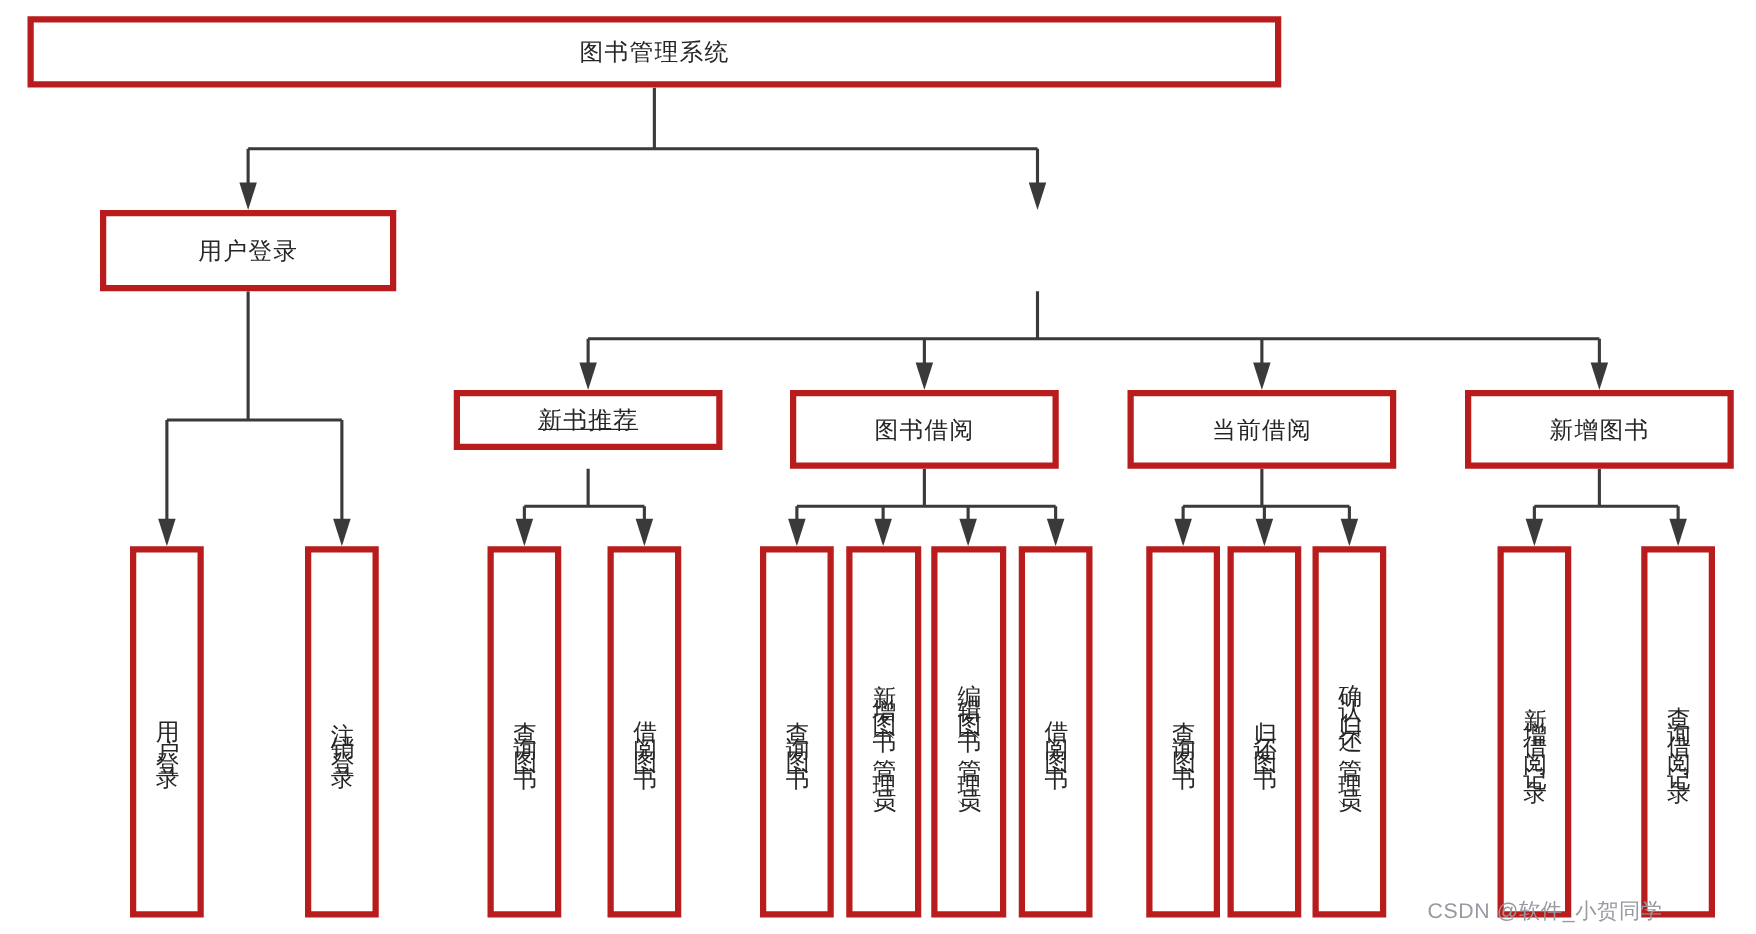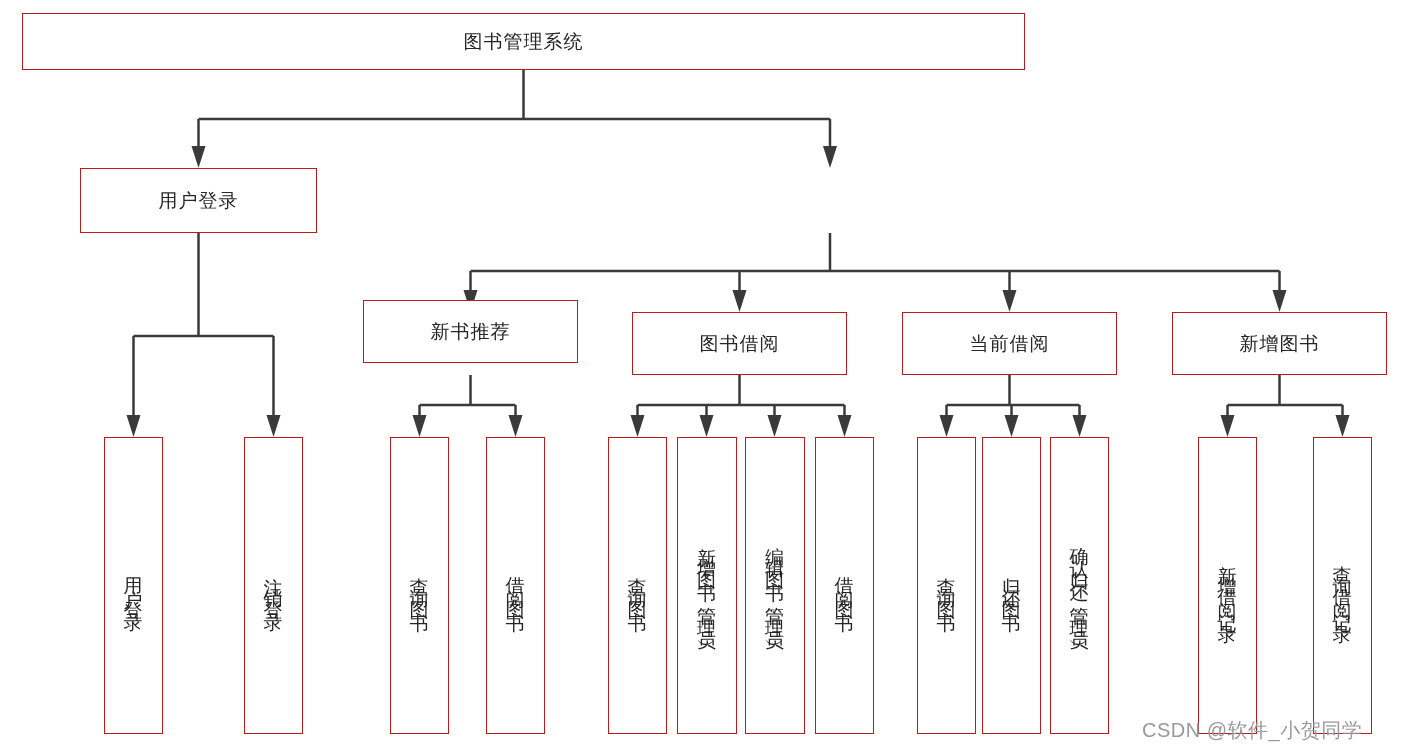--- a/index.html
+++ b/index.html
@@ -12,41 +12,41 @@
     font-family: "Liberation Sans", sans-serif;
   }
   #connector-layer {
     position: absolute;
     left: 0; top: 0;
     width: 1405px; height: 747px;
   }
   .box {
     position: absolute;
     box-sizing: border-box;
-    border: 1px solid #b91c1c;
+    border: 5px solid #b91c1c;
     background: #ffffff;
     color: #262626;
     display: flex;
     align-items: center;
     justify-content: center;
     font-size: 19px;
     letter-spacing: 1px;
     z-index: 2;
   }
   .v-box {
     writing-mode: vertical-rl;
     text-orientation: mixed;
     letter-spacing: 12px;
     line-height: 1;
   }
   #watermark {
     position: absolute;
     left: 1142px;
     top: 717px;
-    font-size: 20px;
+    font-size: 17px;
     letter-spacing: 0.5px;
     color: #9899a1;
     z-index: 5;
     white-space: nowrap;
   }
 </style>
 </head>
 <body>
 
 <div id="stage">
@@ -80,21 +80,21 @@
       <polygon points="1072.5,415 1086.5,415 1079.5,437"></polygon>
       <polygon points="1220.5,415 1234.5,415 1227.5,437"></polygon>
       <polygon points="1335.5,415 1349.5,415 1342.5,437"></polygon>
     </g>
   </svg>
 
   <div class="box" style="left:22px; top:13px; width:1003px; height:57px;">图书管理系统</div>
 
   <div class="box" style="left:80px; top:168px; width:237px; height:65px;">用户登录</div>
 
-  <div class="box" style="left:363px; top:300px; width:215px; height:63px;">新书推荐</div>
+  <div class="box" style="left:363px; top:312px; width:215px; height:48px;text-decoration:underline;">新书推荐</div>
   <div class="box" style="left:632px; top:312px; width:215px; height:63px;">图书借阅</div>
   <div class="box" style="left:902px; top:312px; width:215px; height:63px;">当前借阅</div>
   <div class="box" style="left:1172px; top:312px; width:215px; height:63px;">新增图书</div>
 
   <div class="box v-box" style="left:104px; top:437px; width:59px; height:297px;">用户登录</div>
   <div class="box v-box" style="left:244px; top:437px; width:59px; height:297px;">注销登录</div>
 
   <div class="box v-box" style="left:390px; top:437px; width:59px; height:297px;">查询图书</div>
   <div class="box v-box" style="left:486px; top:437px; width:59px; height:297px;">借阅图书</div>
 

